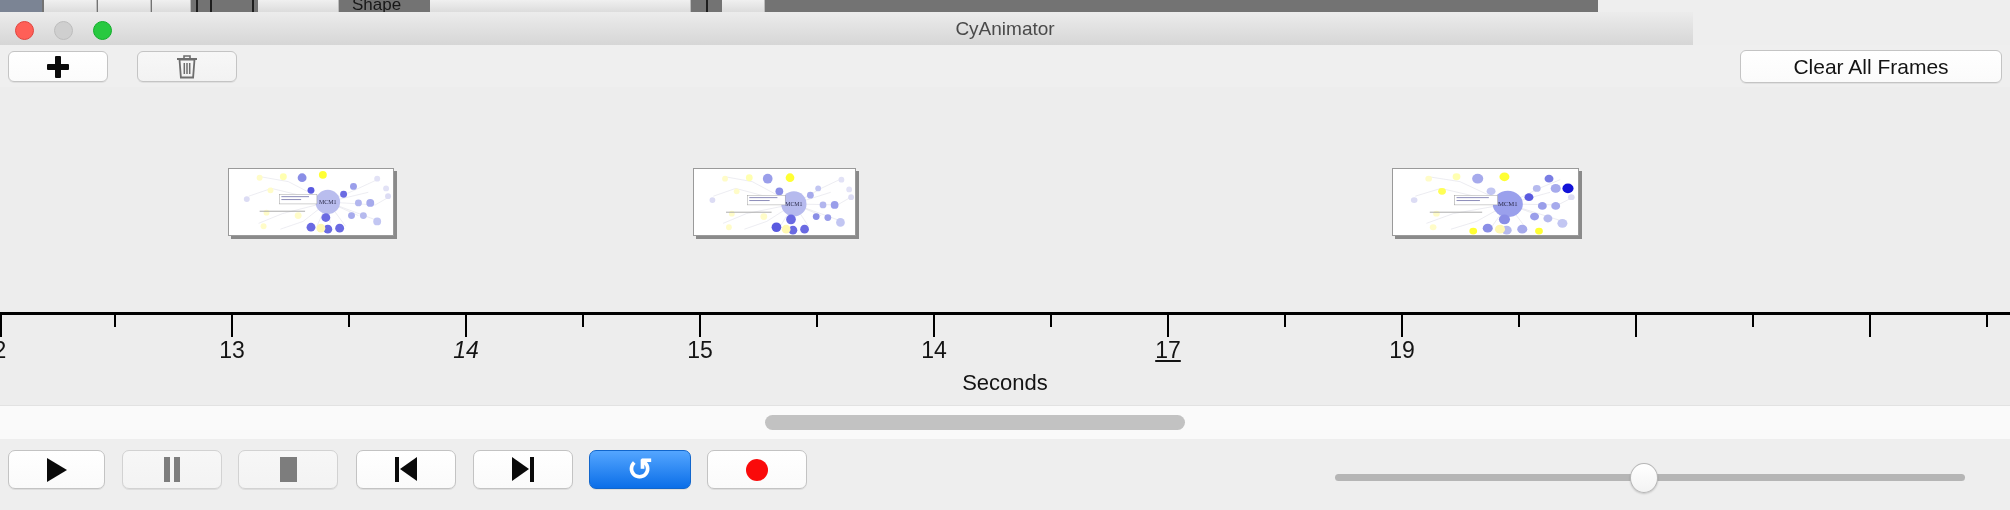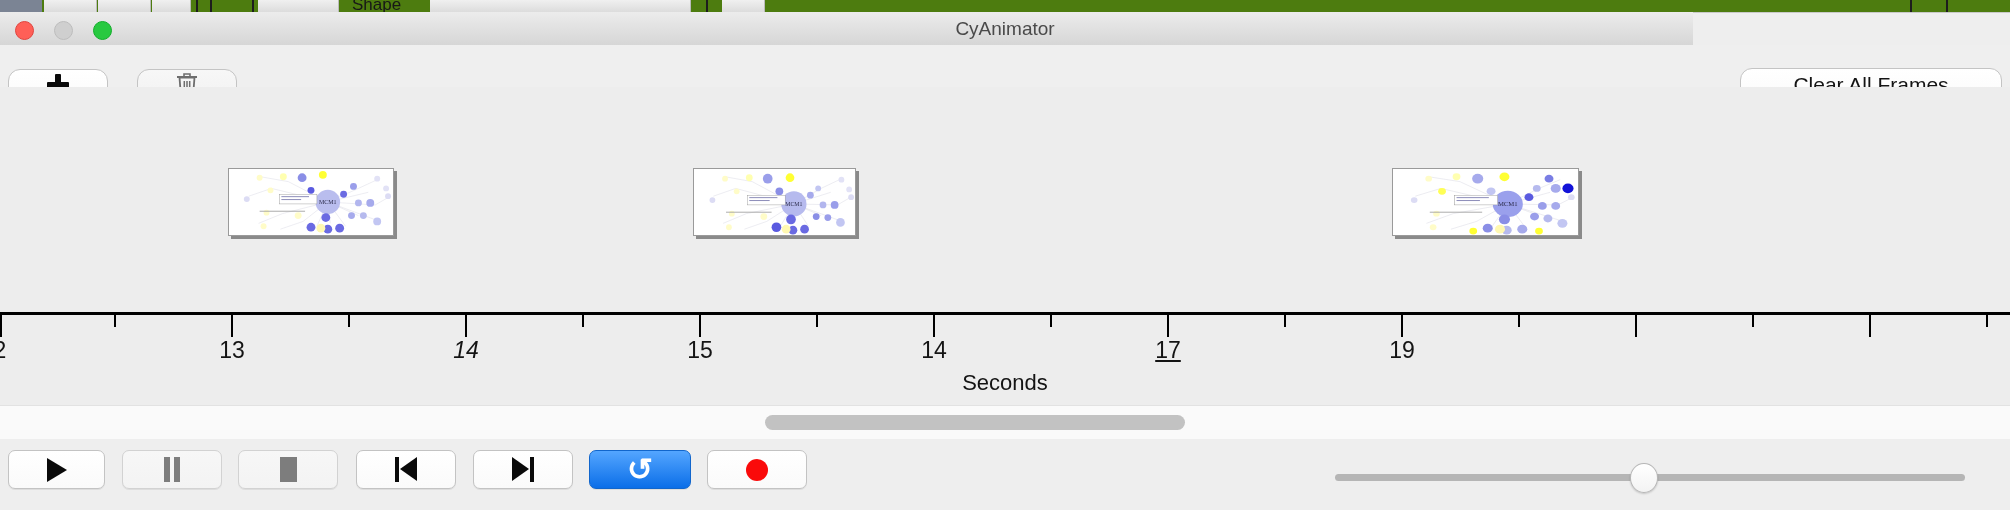--- a/index.html
+++ b/index.html
@@ -17,22 +17,22 @@
     width: 2010px;
     height: 510px;
     overflow: hidden;
     background: #eeeeee;
   }
 
   
   .bg-strip {
     position: absolute;
     left: 0; top: 0;
-    width: 2010px; height: 12px;
-    background: #4d7c0f;
+    width: 1598px; height: 12px;
+    background: #737373;
     overflow: hidden;
     border-bottom: 1px solid #c9c9c9;
   }
   .bg-strip .bg-block {
     position: absolute;
     top: 0;
     height: 12px;
     background: linear-gradient(#f0f0f0, #dcdcdc);
     border-right: 1px solid #bbb;
   }
@@ -89,29 +89,28 @@
   .toolbar {
     position: absolute;
     left: 0; top: 45px;
     width: 2010px; height: 42px;
     background: #efefef;
     border-bottom: 1px solid #c6c6c6;
   }
   .btn {
     position: absolute;
     border: 1px solid #c4c4c4;
-    border-radius: 12px;
+    border-radius: 6px;
     background: linear-gradient(#ffffff, #fbfbfb);
     box-shadow: 0 1px 0 rgba(0,0,0,0.06);
     display: flex;
     align-items: center;
     justify-content: center;
     box-sizing: border-box;
     cursor: pointer;
-    margin-top: 18px;
   }
   .btn.flat {
     background: linear-gradient(#f7f7f7, #f2f2f2);
   }
   .btn-add   { left: 8px;  top: 6px; width: 100px; height: 31px; }
   .btn-trash { left: 137px; top: 6px; width: 100px; height: 31px; }
   .btn-clear {
     right: 8px; top: 5px; width: 262px; height: 33px;
     font-size: 21px; color: #141414;
     font-family: "Liberation Sans", sans-serif;

